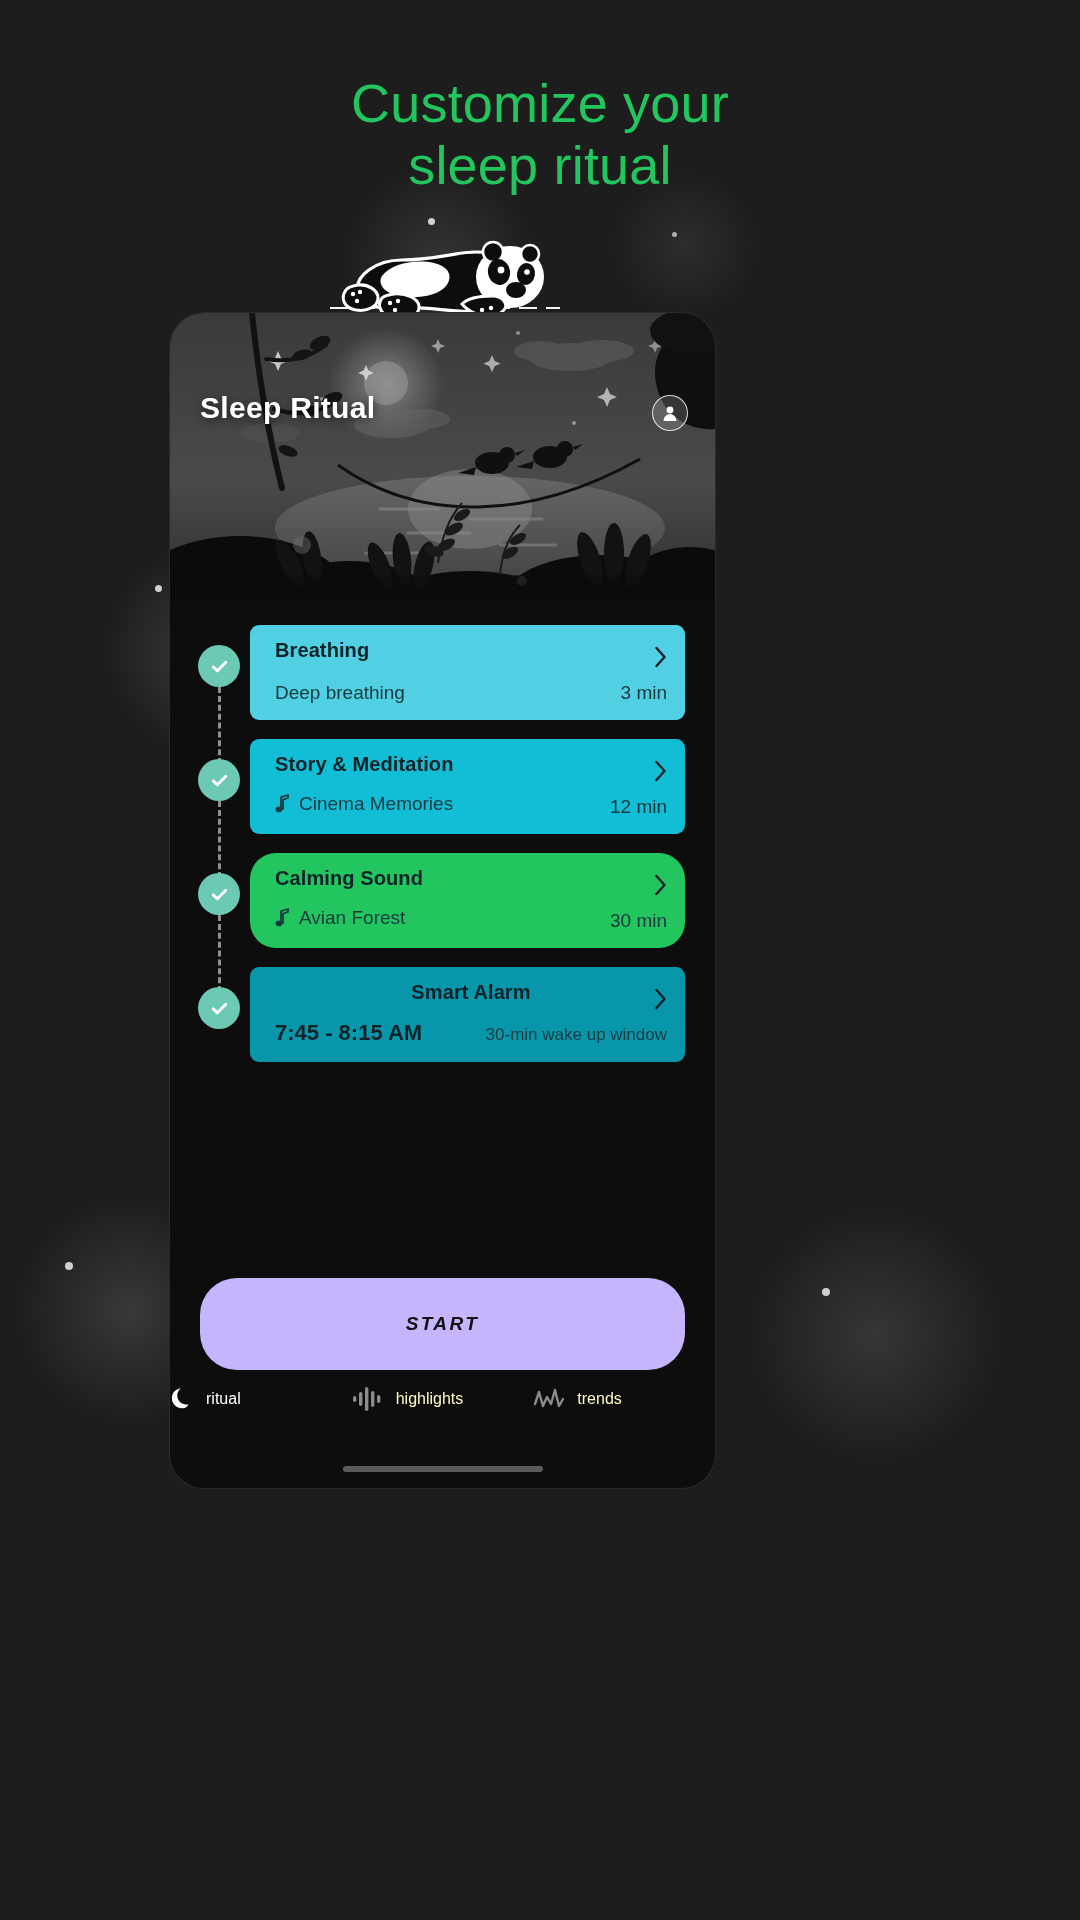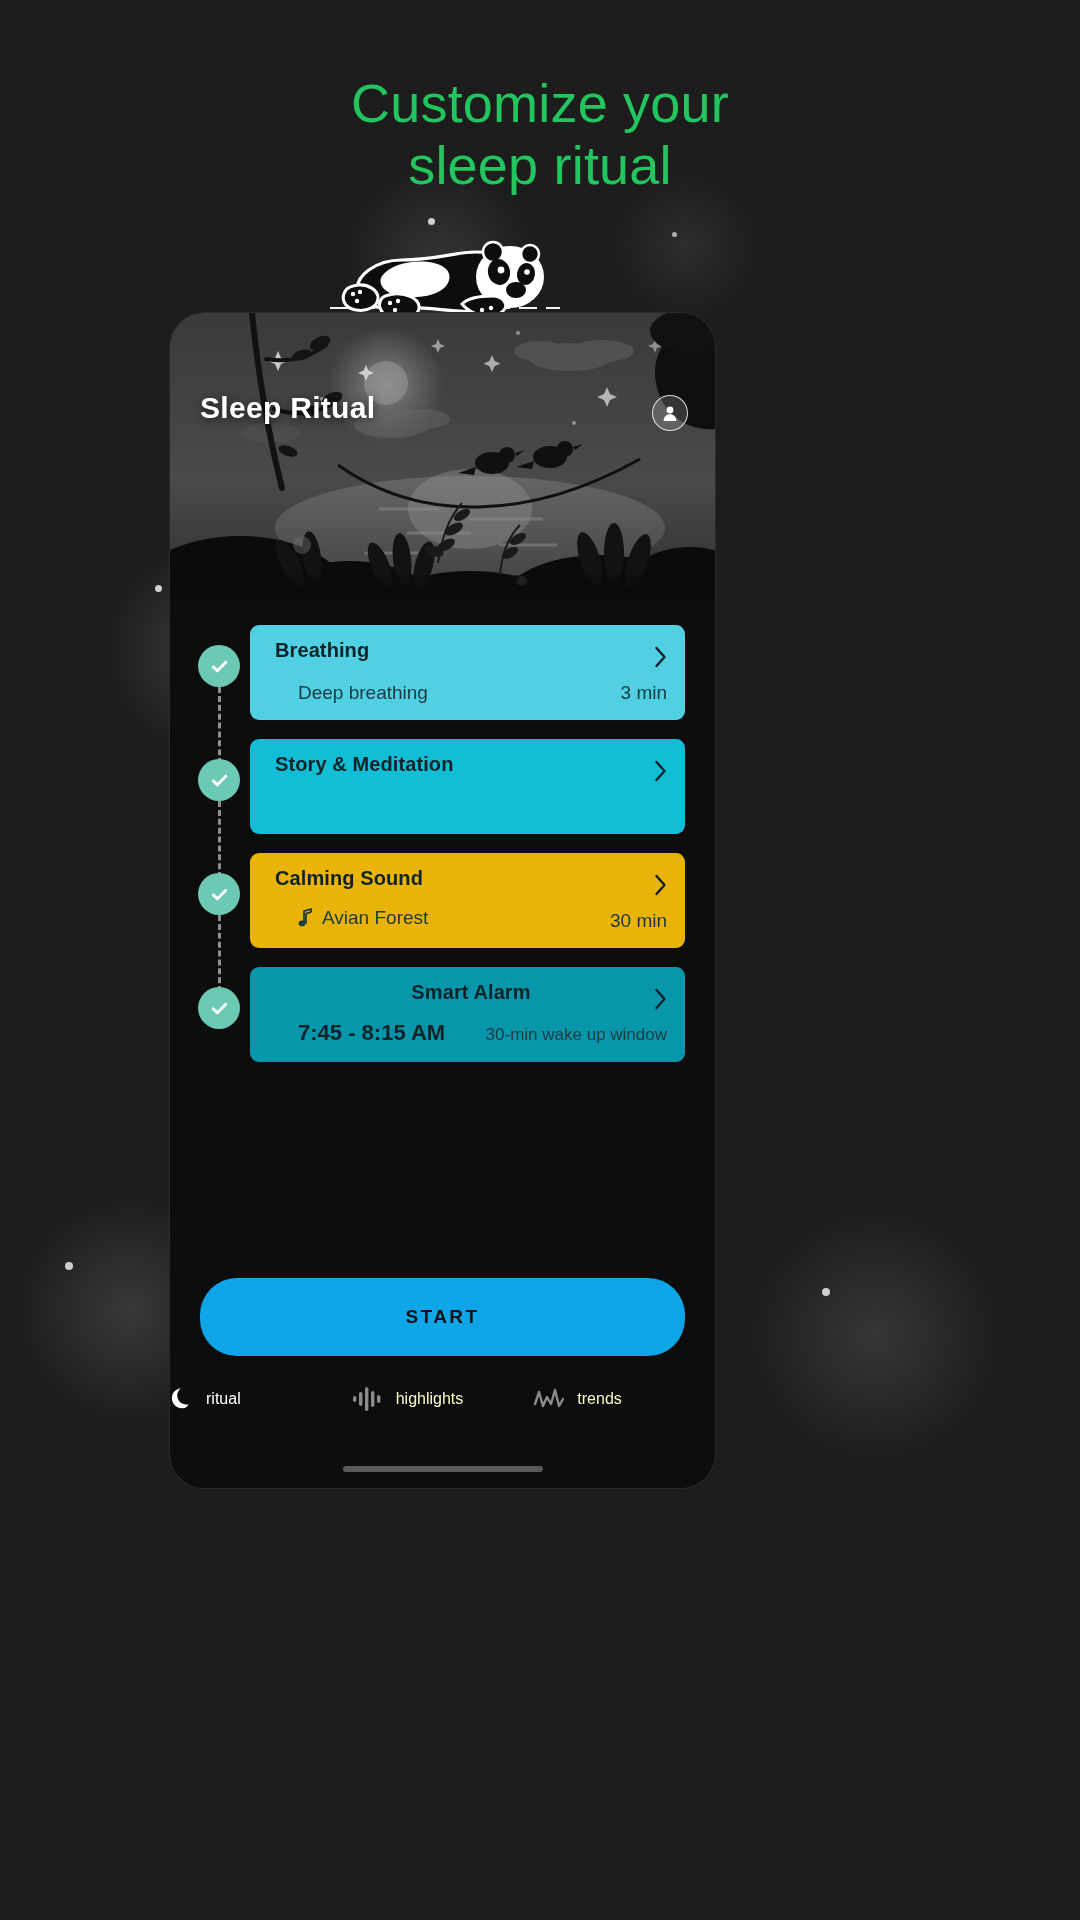--- a/index.html
+++ b/index.html
@@ -67,33 +67,33 @@
   }
   .card{
     position:absolute; left:80px; top:0; width:435px; height:95px;
     border-radius:9px; padding:14px 18px 0 25px;
   }
   .card-title{ font-size:20px; font-weight:700; color:#0e2328; letter-spacing:.1px; }
   .card-sub-wrap{
     position:absolute; left:25px; right:18px; bottom:16px;
     display:flex; align-items:baseline; justify-content:space-between;
   }
-  .card-sub{ font-size:19px; color:#1b3a40; font-weight:400; display:flex; align-items:center; gap:9px;margin-left:23px; }
+  .card-sub{ font-size:19px; color:#1b3a40; font-weight:400; display:flex; align-items:center; gap:9px; }
   .card-sub.strong{ font-size:22px; font-weight:600; color:#0e2328; }
   .card-meta{ font-size:19px; color:#1b3a40; }
   .card-meta.small{ font-size:17px; }
   .chev{ position:absolute; right:18px; top:21px; }
   .note-icon{ width:15px; height:19px; flex:none; }
 
   
   .start-btn{
-    position:absolute; left:30px; top:965px; width:485px; height:78px;
-    background:#0ea5e9; border-radius:37px;
+    position:absolute; left:30px; top:965px; width:485px; height:92px;
+    background:#c4b5fd; border-radius:37px;
     display:flex; align-items:center; justify-content:center;
-    font-size:19px; font-weight:700; letter-spacing:2.4px; color:#111;
+    font-size:19px; font-weight:700; letter-spacing:2.4px; color:#111;font-style:italic;
   }
 
   
   .nav{
     position:absolute; left:0; bottom:42px; width:545px; height:95px;
     display:flex; align-items:center;
   }
   .nav-item{ flex:1; display:flex; flex-direction:row; align-items:center; gap:12px; }
   .nav-label{ font-size:16px; color:#fef9c3; }
   .nav-item.active .nav-label{ color:#ffffff; }
@@ -317,31 +317,41 @@
       <div class="marker">
         <svg class="check" viewBox="0 0 20 20">
           <path d="M3.4 10.4 L7.8 14.6 L16.6 5.6" stroke="#ffffff" stroke-width="3" fill="none" stroke-linecap="round" stroke-linejoin="round"></path>
         </svg>
       </div>
       <div class="card" style="background:#12bdd6;">
         <div class="card-title">Story &amp; Meditation</div>
         <svg class="chev" width="13" height="22" viewBox="0 0 13 22">
           <path d="M2.5 2 L10.5 11 L2.5 20" stroke="#0e2328" stroke-width="2.4" fill="none" stroke-linecap="round" stroke-linejoin="round"></path>
         </svg>
+        <div class="card-sub-wrap">
+          <div class="card-sub">
+            <svg class="note-icon" viewBox="0 0 15 19">
+              <path d="M6 15.2 V3.2 L13 1 V4 L8 5.6 V15" stroke="#1b3a40" stroke-width="1.8" fill="none" stroke-linecap="round" stroke-linejoin="round"></path>
+              <ellipse cx="4" cy="15.4" rx="3.4" ry="2.8" fill="#1b3a40"></ellipse>
+            </svg>
+            <span>Cinema Memories</span>
+          </div>
+          <div class="card-meta">12 min</div>
+        </div>
       </div>
     </div>
 
     <div class="row">
       <div class="dashline"></div>
       <div class="marker">
         <svg class="check" viewBox="0 0 20 20">
           <path d="M3.4 10.4 L7.8 14.6 L16.6 5.6" stroke="#ffffff" stroke-width="3" fill="none" stroke-linecap="round" stroke-linejoin="round"></path>
         </svg>
       </div>
-      <div class="card" style="background:#eab308;">
+      <div class="card" style="background:#22c55e;border-radius:26px;">
         <div class="card-title">Calming Sound</div>
         <svg class="chev" width="13" height="22" viewBox="0 0 13 22">
           <path d="M2.5 2 L10.5 11 L2.5 20" stroke="#0e2328" stroke-width="2.4" fill="none" stroke-linecap="round" stroke-linejoin="round"></path>
         </svg>
         <div class="card-sub-wrap">
           <div class="card-sub">
             <svg class="note-icon" viewBox="0 0 15 19">
               <path d="M6 15.2 V3.2 L13 1 V4 L8 5.6 V15" stroke="#1b3a40" stroke-width="1.8" fill="none" stroke-linecap="round" stroke-linejoin="round"></path>
               <ellipse cx="4" cy="15.4" rx="3.4" ry="2.8" fill="#1b3a40"></ellipse>
             </svg>

